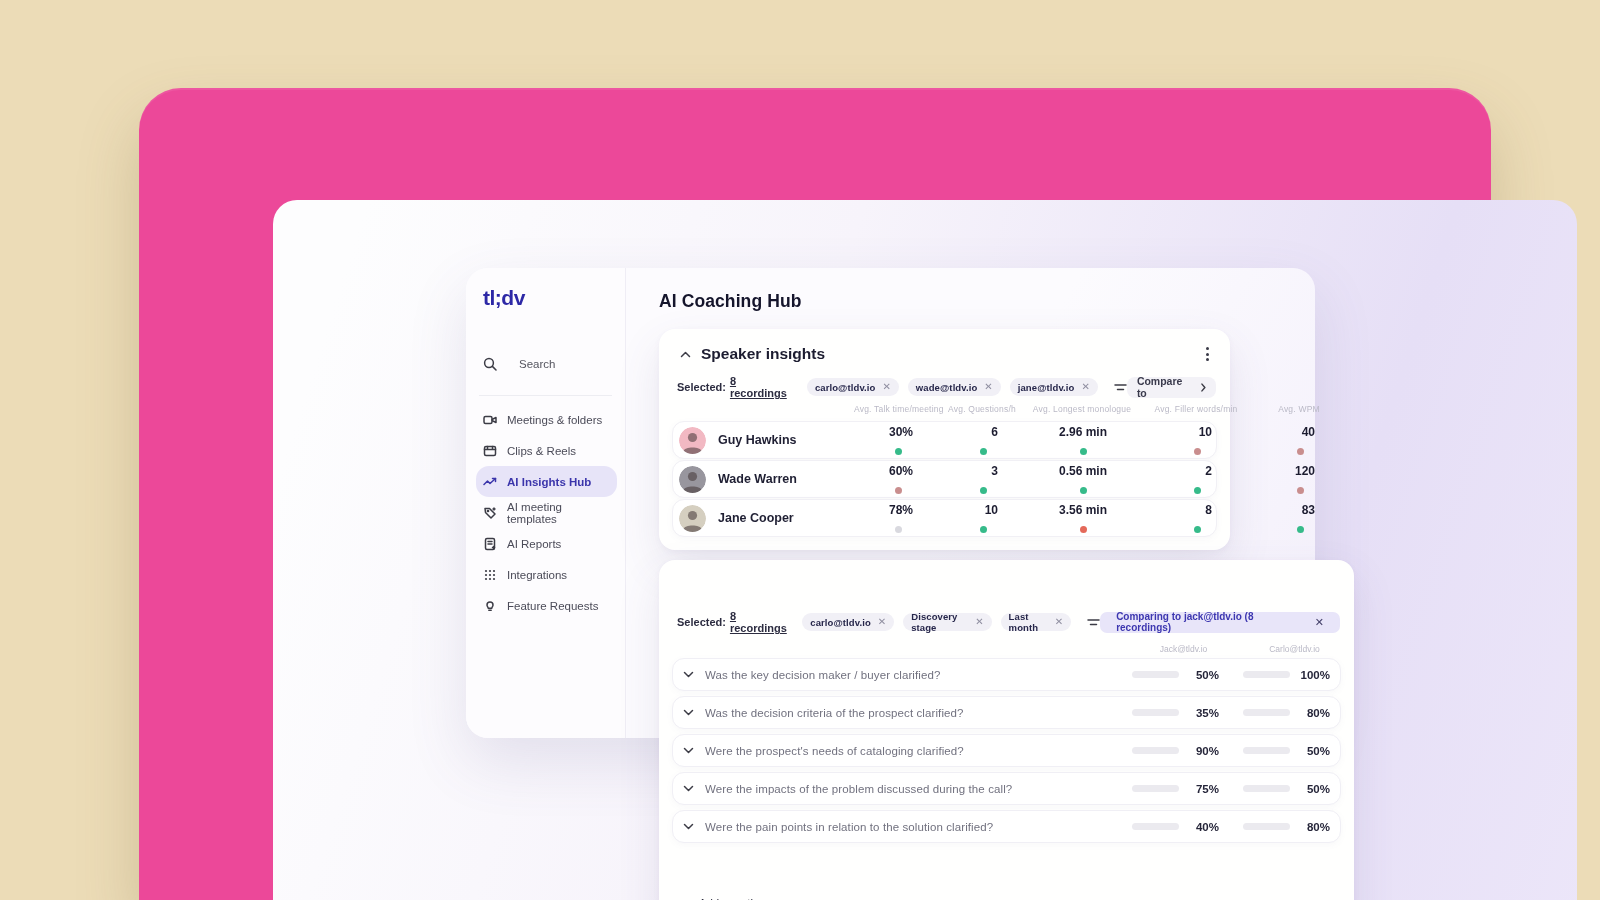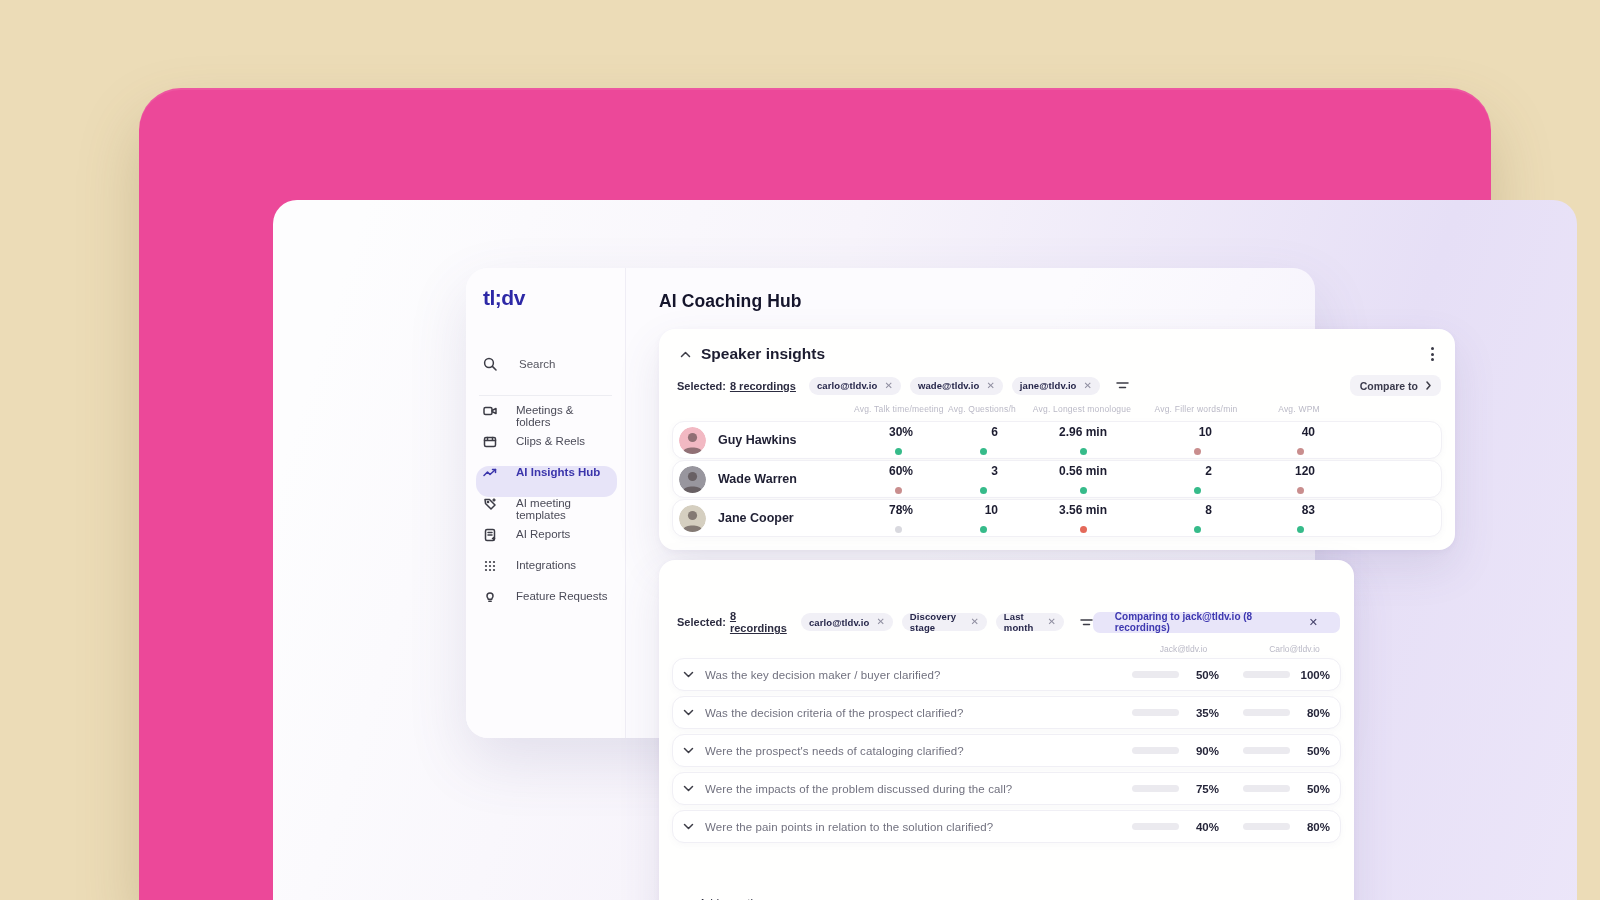--- a/index.html
+++ b/index.html
@@ -36,36 +36,36 @@
   }
   .logo { position:absolute; left:17px; top:18px; font-size:21px; font-weight:800; letter-spacing:-.5px; color:#2d28a6; }
   .search-row {
     position:absolute; left:10px; top:84px; right:10px; height:24px;
     display:flex; align-items:center; gap:22px; padding-left:7px;
     color:#55555f; font-size:11.5px; cursor:pointer;
   }
   .side-divider { position:absolute; left:13px; right:13px; top:127px; height:1px; background:#ededf2; }
   .nav { position:absolute; left:10px; right:8px; top:136px; }
   .nav-item {
-    height:31px; display:flex; gap:19px;
+    height:31px; display:flex; align-items:center; gap:10px;
     padding:0 7px; border-radius:13px; cursor:pointer;
     color:#4b4b58; font-size:11.5px;
   }
   .nav-item svg { flex:0 0 auto; }
   .nav-item.selected { background:#e7e4f8; color:#3b35ab; font-weight:700; }
   .nav-item.selected svg { stroke:#3b35ab; }
   .icon-stroke { stroke:#3c3c46; stroke-width:1.5; fill:none; stroke-linecap:round; stroke-linejoin:round; }
   
   .page-title { position:absolute; left:386px; top:91px; font-size:17.5px; font-weight:600; color:#15152c; letter-spacing:.1px; }
   
   .panel {
     position:absolute; background:#fffffe; border-radius:16px;
     box-shadow:0 18px 44px rgba(90,80,130,.12), 0 2px 6px rgba(90,80,130,.05);
   }
-  .panel-speaker { left:386px; top:129px; width:796px; height:221px;text-decoration:underline; }
+  .panel-speaker { left:386px; top:129px; width:571px; height:221px;text-decoration:underline; }
   .panel-playbook { left:386px; top:360px; width:695px; height:373px; }
   .panel-head { position:absolute; left:16px; right:12px; top:13px; height:24px; display:flex; align-items:center; }
   .collapse-btn { width:20px; height:20px; display:flex; align-items:center; justify-content:center; cursor:pointer; }
   .panel-title { margin-left:6px; font-size:15.5px; font-weight:600; color:#1c1c30; }
   .panel-title-muted { margin-left:6px; font-size:15.5px; font-weight:500; color:#a9a8b4; }
   .title-sep { margin:0 8px; color:#c9c8d4; font-size:14px; font-weight:400; }
   .kebab { margin-left:auto; width:22px; height:22px; display:flex; flex-direction:column; align-items:center; justify-content:center; gap:2.5px; cursor:pointer; }
   .kebab i { width:3px; height:3px; border-radius:50%; background:#3a3a46; }
   
   .filter-row { position:absolute; left:18px; right:14px; display:flex; align-items:center; }
@@ -80,21 +80,21 @@
   }
   .chip b { font-size:9.5px; font-weight:700; color:#26264a; letter-spacing:.1px; }
   .chip .x { font-size:10px; color:#8f8ea0; line-height:1; cursor:pointer; }
   .filter-icon { margin-left:16px; cursor:pointer; display:flex; align-items:center; }
   .compare-btn {
     margin-left:auto; height:21px; display:flex; align-items:center; gap:8px; padding:0 10px;
     background:#f3f2f7; border-radius:8px; cursor:pointer;
     font-size:10.5px; font-weight:600; color:#3a3a4c;
   }
   .comparing-chip {
-    margin-left:auto; height:21px; display:flex; align-items:center; gap:27px; padding:0 22px;
+    margin-left:auto; height:21px; display:flex; align-items:center; gap:27px; padding:0 16px;
     background:#e8e5f9; border-radius:7px; cursor:pointer;
     font-size:10px; font-weight:700; color:#3d37b0;
   }
   .comparing-chip .x { color:#44406a; font-size:11px; font-weight:400; }
   
   .s-grid { display:grid; grid-template-columns:182px 86px 84px 116px 112px 94px; align-items:center; }
   .s-headers { position:absolute; left:13px; right:13px; top:74px; height:12px; }
   .s-headers span { text-align:center; font-size:8.5px; color:#bab9c6; letter-spacing:.2px; white-space:nowrap; overflow:visible; }
   .s-rows { position:absolute; left:13px; right:13px; top:92px; }
   .s-row {

